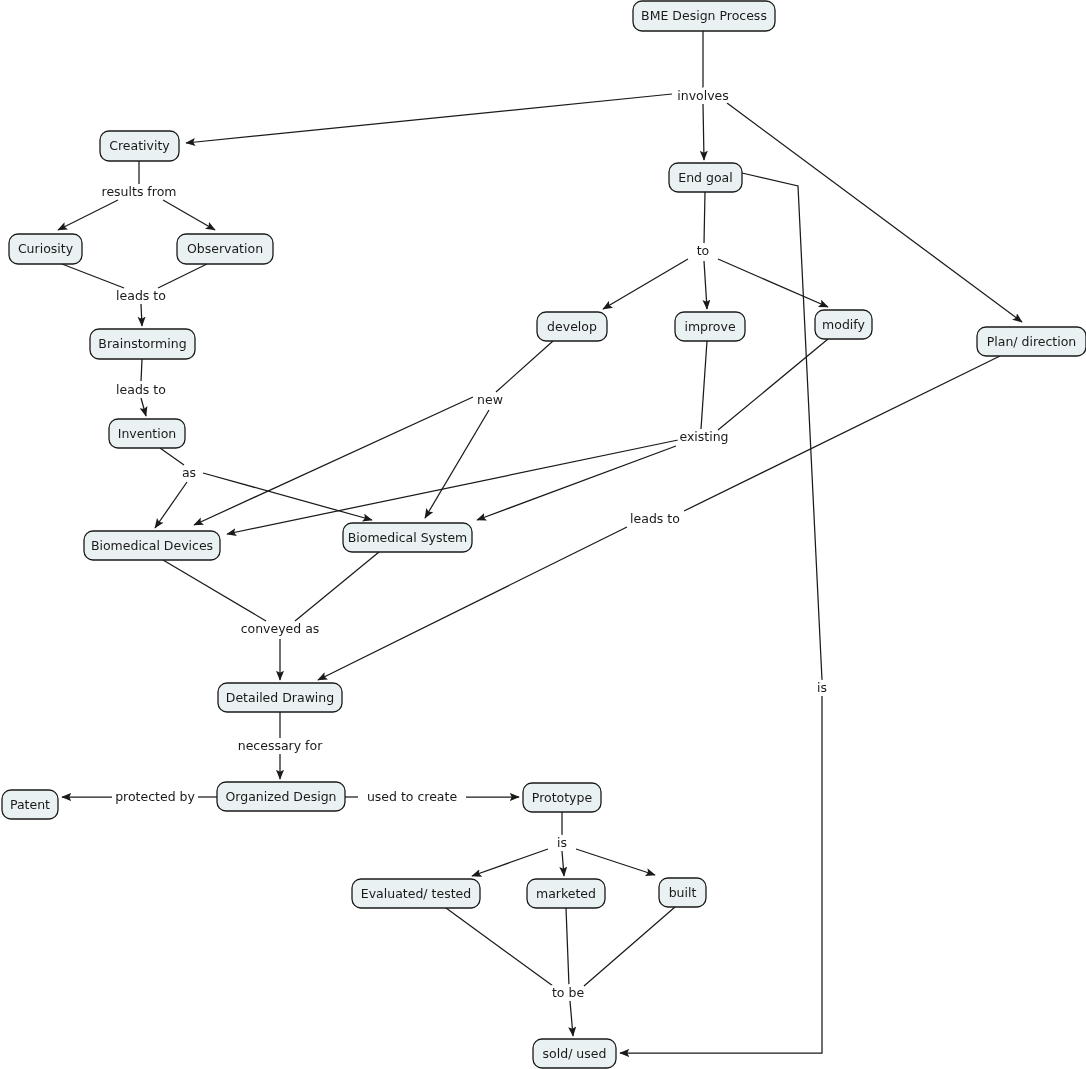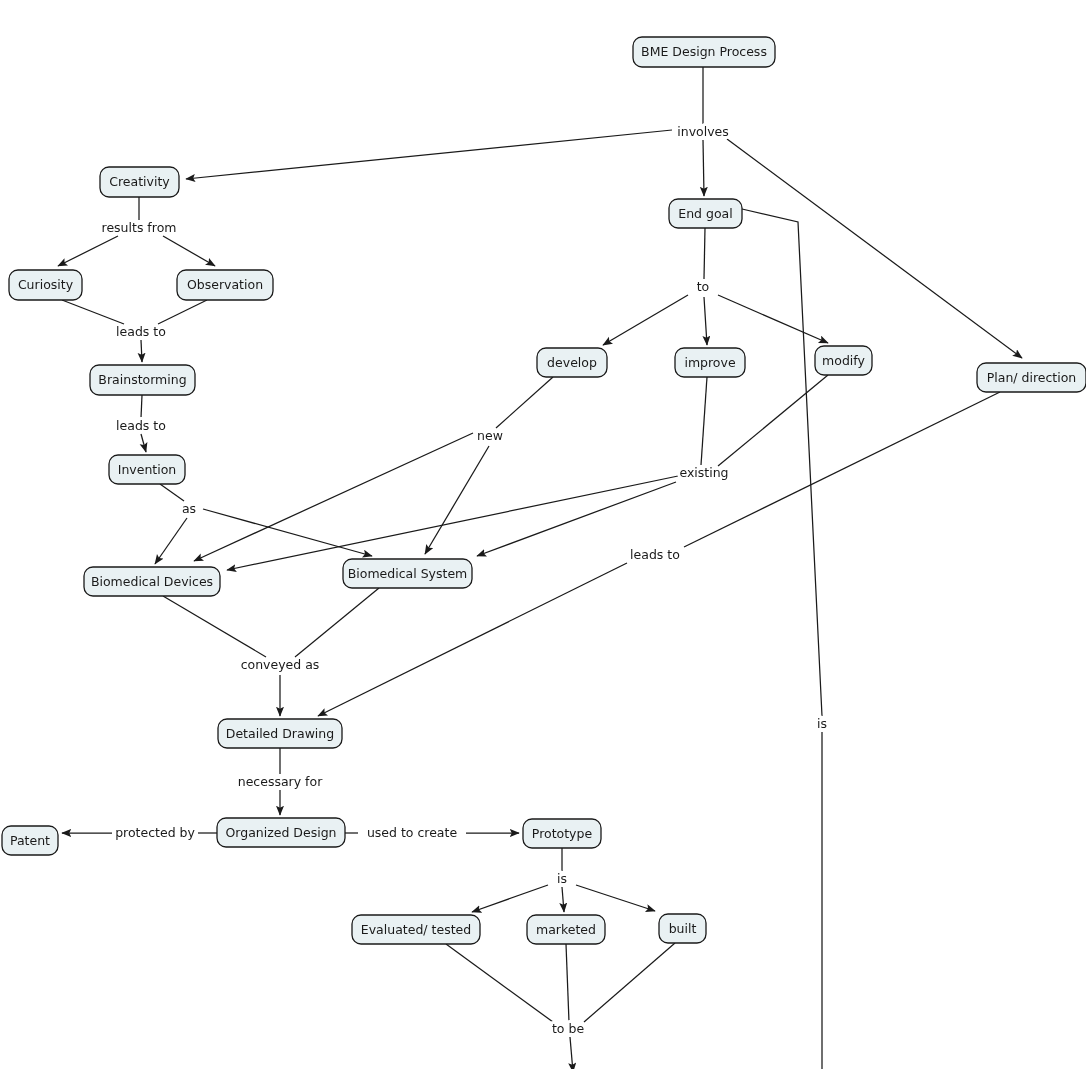--- a/index.html
+++ b/index.html
@@ -11,21 +11,20 @@
   body {
     width: 1086px;
     height: 1069px;
     font-family: "DejaVu Sans", "Liberation Sans", sans-serif;
     overflow: hidden;
   }
   #map-root {
     position: relative;
     width: 1086px;
     height: 779px;
-    margin-top: 36px;
   }
   svg.cmap {
     position: absolute;
     top: 0;
     left: 0;
     width: 1086px;
     height: 1069px;
   }
   .edge-line {
     stroke: #1a1a1a;

